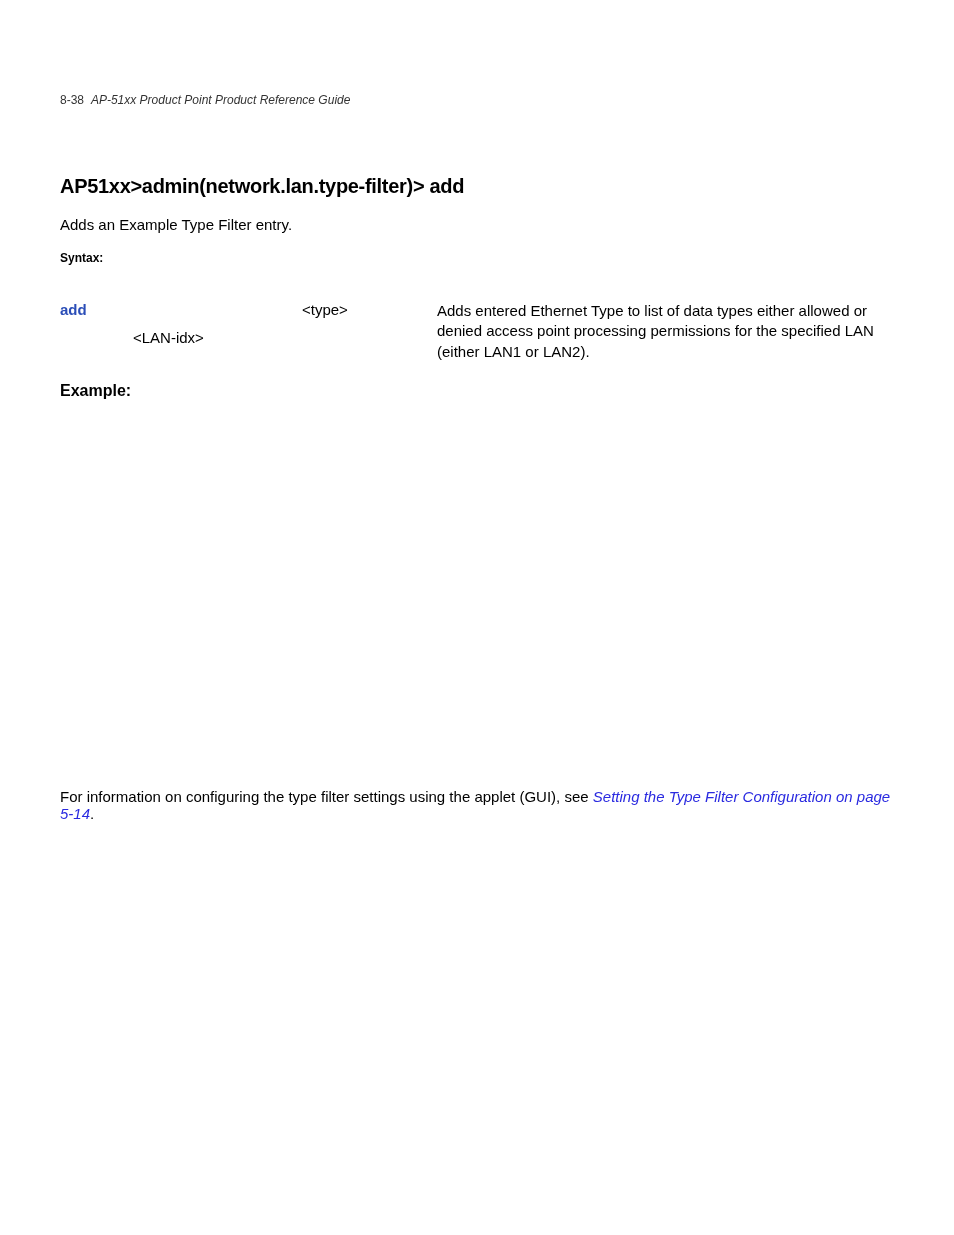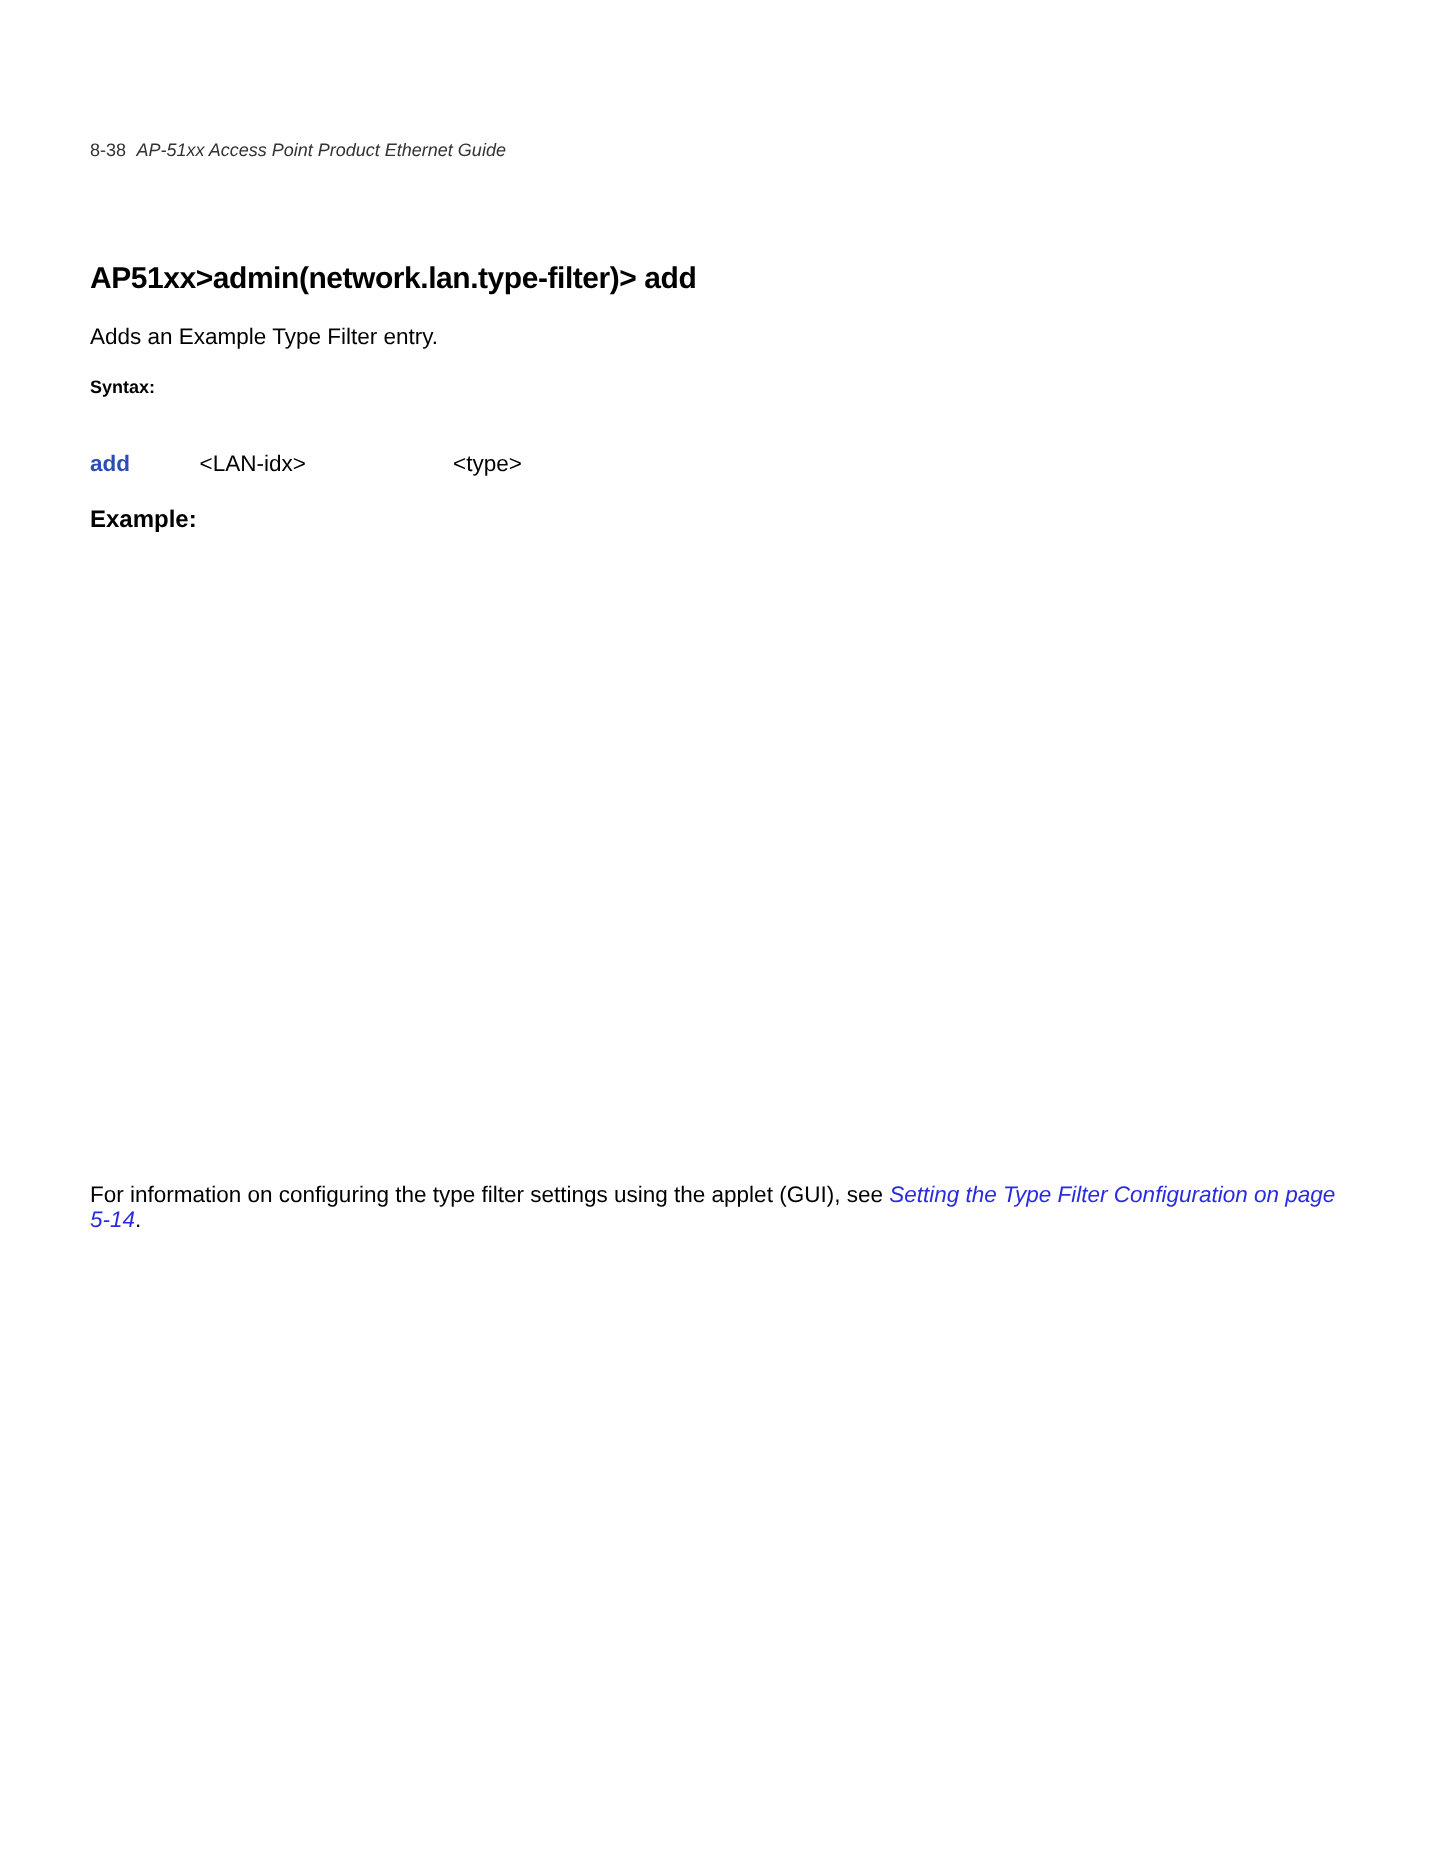--- a/index.html
+++ b/index.html
@@ -63,20 +63,21 @@
     }
     .syntax-cmd {
       color: #2a4db7;
       font-weight: bold;
       width: 34px;
       flex-shrink: 0;
     }
     .syntax-arg1 {
       width: 130px;
       flex-shrink: 0;
+      margin-top: 28px;
     }
     .syntax-arg2 {
       width: 96px;
       flex-shrink: 0;
     }
     .syntax-desc {
       flex: 1;
       line-height: 1.35;
     }
     .example-heading {
@@ -98,33 +99,34 @@
       font-style: italic;
     }
   </style>
 </head>
 <body>
 
 <div class="page">
 
   <div class="page-header">
     <span class="page-number">8-38</span>
-    <span>AP-51xx Access Point Product Ethernet Guide</span>
+    <span>AP-51xx Product Point Product Reference Guide</span>
   </div>
 
   <h1 class="command-title">AP51xx&gt;admin(network.lan.type-filter)&gt; add</h1>
 
   <p class="description-text">Adds an Example Type Filter entry.</p>
 
   <h2 class="syntax-heading">Syntax:</h2>
 
   <div class="syntax-row">
     <span class="syntax-cmd">add</span>
     <span class="syntax-arg1">&lt;LAN-idx&gt;</span>
     <span class="syntax-arg2">&lt;type&gt;</span>
+    <span class="syntax-desc">Adds entered Ethernet Type to list of data types either allowed or denied access point processing permissions for the specified LAN (either LAN1 or LAN2).</span>
   </div>
 
   <h2 class="example-heading">Example:</h2>
 
 </div>
 
 <div class="footer-note">
   <span>For information on configuring the type filter settings using the applet (GUI), see </span><span class="link">Setting the Type Filter Configuration on page 5-14</span><span>.</span>
 </div>
 

